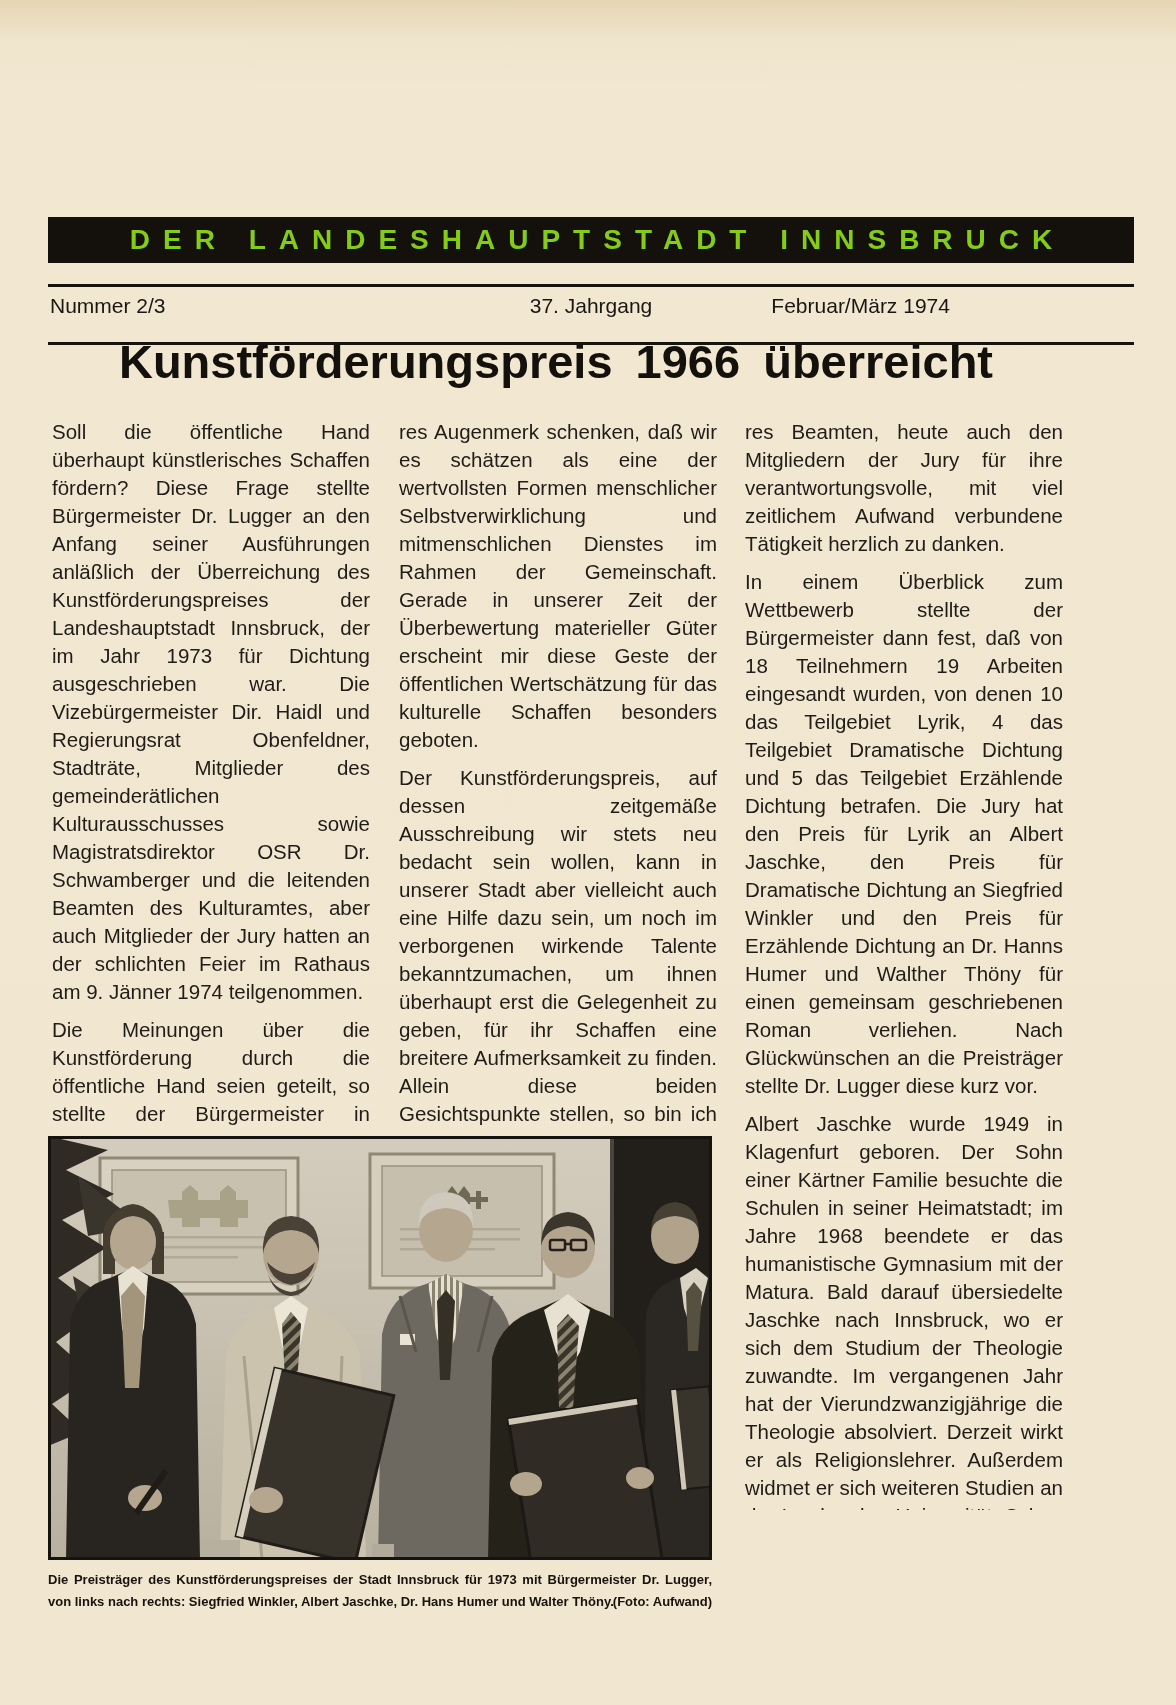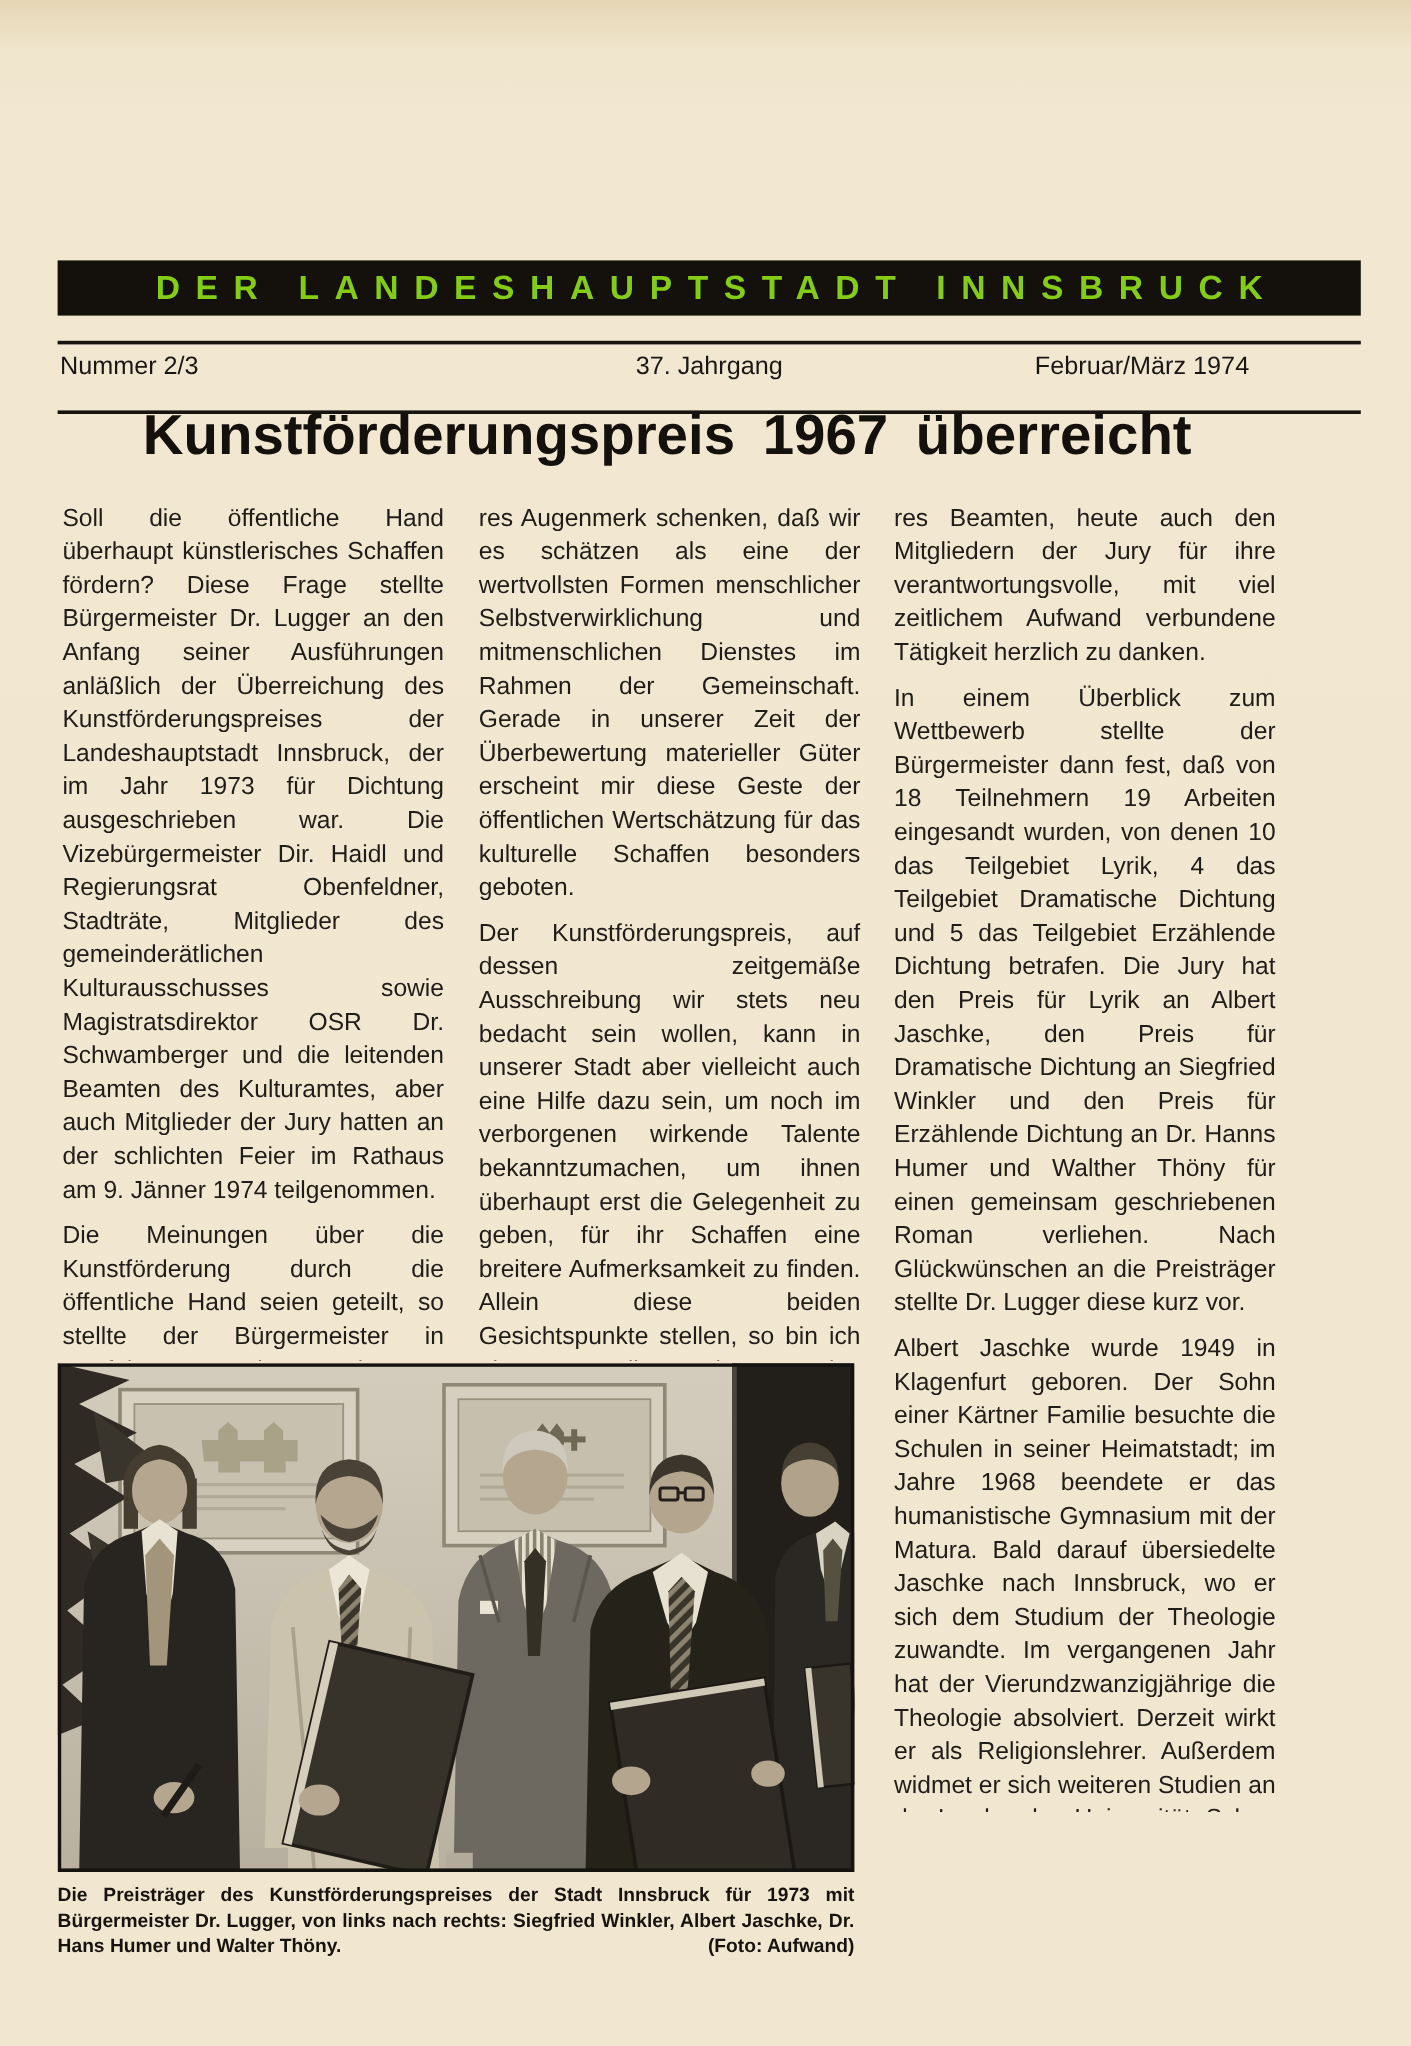--- a/index.html
+++ b/index.html
@@ -35,21 +35,21 @@
   
   .issue-row{
     position:absolute;left:48px;top:284px;width:1082px;
     border-top:3px solid #17140f;border-bottom:3px solid #17140f;
     padding:7px 2px 24px 2px;
     display:flex;align-items:baseline;
     font-size:21px;
   }
   .issue-row .left{flex:1;text-align:left;}
   .issue-row .center{flex:1;text-align:center;}
-  .issue-row .right{flex:1;text-align:center;}
+  .issue-row .right{flex:1;text-align:left;}
   
   .headline{
     position:absolute;left:48px;top:336px;width:1016px;margin:0;
     text-align:center;font-size:47px;font-weight:700;color:#14110d;
     word-spacing:10px;letter-spacing:0px;line-height:1.1;
   }
   
   .col{
     position:absolute;top:418px;width:322px;
     font-size:20.5px;line-height:28px;text-align:justify;
@@ -57,41 +57,41 @@
   }
   .col p{margin:0 0 10px 4px;}
   .col1{left:48px;height:716px;overflow:hidden;}
   .col2{left:395px;height:716px;overflow:hidden;}
   .col3{left:741px;height:1092px;overflow:hidden;}
   
   .photo-wrap{position:absolute;left:48px;top:1136px;width:664px;}
   .photo-wrap svg.photo{display:block;width:664px;height:424px;}
   .caption{
     position:relative;margin-top:9px;
-    font-size:16px;line-height:21.5px;font-weight:700;
+    font-size:13px;line-height:21.5px;font-weight:700;
     text-align:justify;color:#17130e;
   }
   .caption .credit{position:absolute;right:0;bottom:0;}
 </style>
 </head>
 <body>
 
 <div class="page">
 
   <div class="subtitle-bar">
     <span>DER LANDESHAUPTSTADT INNSBRUCK</span>
   </div>
 
   <div class="issue-row">
     <span class="left">Nummer 2/3</span>
     <span class="center">37. Jahrgang</span>
     <span class="right">Februar/März 1974</span>
   </div>
 
-  <h1 class="headline">Kunstförderungspreis 1967 überreicht</h1>
+  <h1 class="headline">Kunstförderungspreis 1966 überreicht</h1>
 
   <div class="col col1">
     <p>Soll die öffentliche Hand überhaupt künstlerisches Schaffen fördern? Diese Frage stellte Bürgermeister Dr. Lugger an den Anfang seiner Ausführungen anläßlich der Überreichung des Kunstförderungspreises der Landeshauptstadt Innsbruck, der im Jahr 1973 für Dichtung ausgeschrieben war. Die Vizebürgermeister Dir. Haidl und Regierungsrat Obenfeldner, Stadträte, Mitglieder des gemeinderätlichen Kulturausschusses sowie Magistratsdirektor OSR Dr. Schwamberger und die leitenden Beamten des Kulturamtes, aber auch Mitglieder der Jury hatten an der schlichten Feier im Rathaus am 9. Jänner 1974 teilgenommen.</p>
     <p>Die Meinungen über die Kunstförderung durch die öffentliche Hand seien geteilt, so stellte der Bürgermeister in Fortführung der eingangs gestellten Frage fest. Für die Stadtgemeinde aber möchte er aus dem Anlaß der Überreichung vor allem folgendes feststellen: „Mit unserem Kunstförderungspreis soll zum Ausdruck gebracht werden, daß wir dem kulturellen Schaffen besonde-</p>
   </div>
   <div class="col col2">
     <p>res Augenmerk schenken, daß wir es schätzen als eine der wertvollsten Formen menschlicher Selbstverwirklichung und mitmenschlichen Dienstes im Rahmen der Gemeinschaft. Gerade in unserer Zeit der Überbewertung materieller Güter erscheint mir diese Geste der öffentlichen Wertschätzung für das kulturelle Schaffen besonders geboten.</p>
     <p>Der Kunstförderungspreis, auf dessen zeitgemäße Ausschreibung wir stets neu bedacht sein wollen, kann in unserer Stadt aber vielleicht auch eine Hilfe dazu sein, um noch im verborgenen wirkende Talente bekanntzumachen, um ihnen überhaupt erst die Gelegenheit zu geben, für ihr Schaffen eine breitere Aufmerksamkeit zu finden. Allein diese beiden Gesichtspunkte stellen, so bin ich überzeugt, die Bedeutung des Kunstförderungspreises für das kulturelle Leben unserer Stadt außer Frage.</p>
 
   </div>

